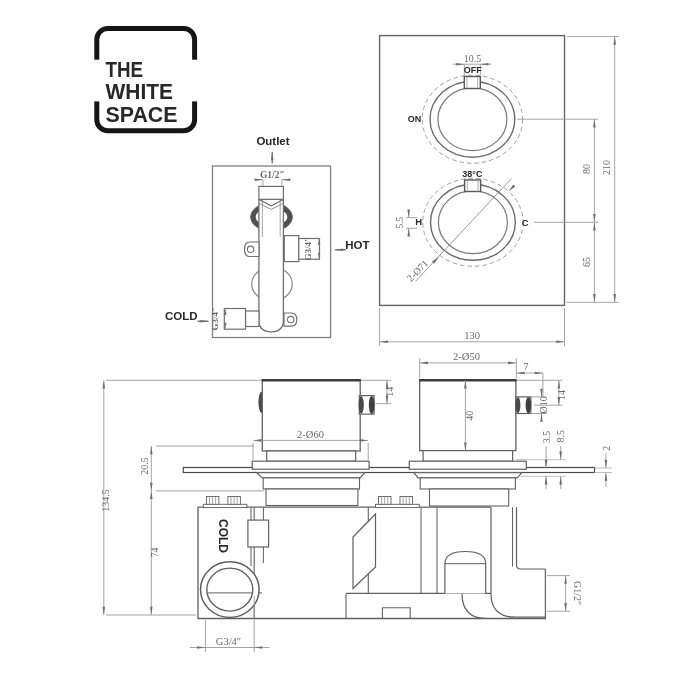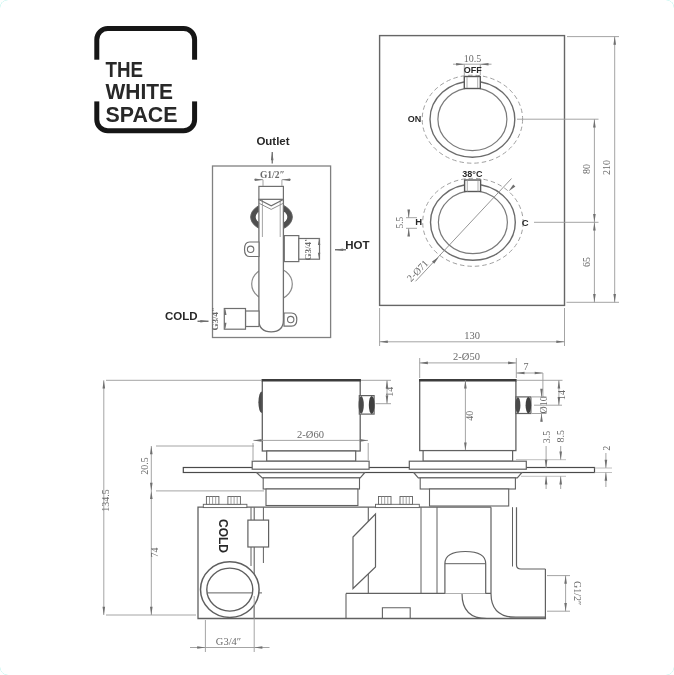--- a/index.html
+++ b/index.html
@@ -1,16 +1,16 @@
 <!DOCTYPE html>
 <html><head>
 <meta charset="utf-8">
 <style>
 html,body{margin:0;padding:0;background:#ffffff;}
-#page{position:relative;width:674px;height:675px;background:#5eead4;overflow:hidden;border-radius:8px;}
+#page{position:relative;width:674px;height:675px;background:#5eead4;overflow:hidden;}
 #page svg{filter:blur(0.5px);}
 text{font-family:"Liberation Serif",serif;fill:#676767;}
 .b{font-family:"Liberation Sans",sans-serif;font-weight:bold;fill:#282828;}
 .d{font-family:"Liberation Serif",serif;fill:#6a6a6a;}
 </style>
 </head>
 <body>
 <div id="page">
 <svg width="674" height="675" viewBox="0 0 674 675">
 <defs>

